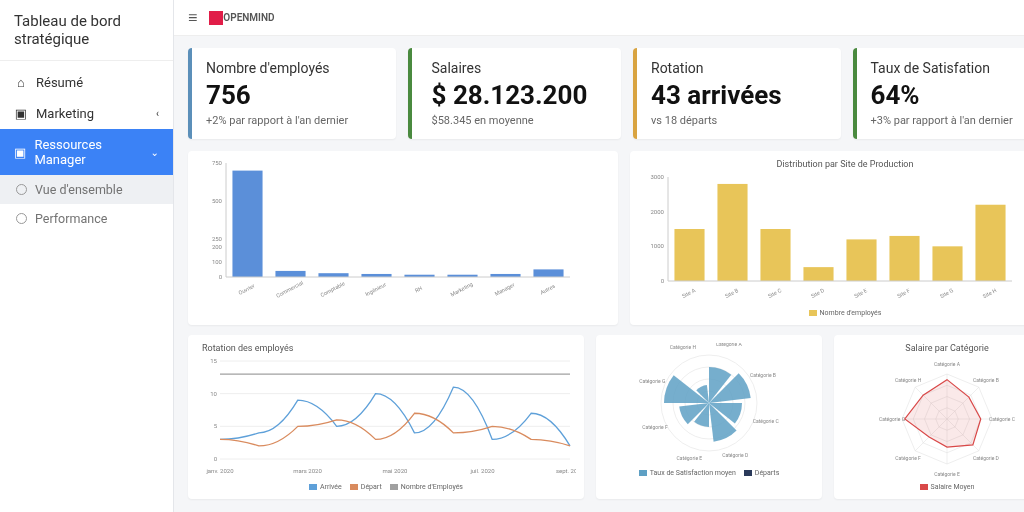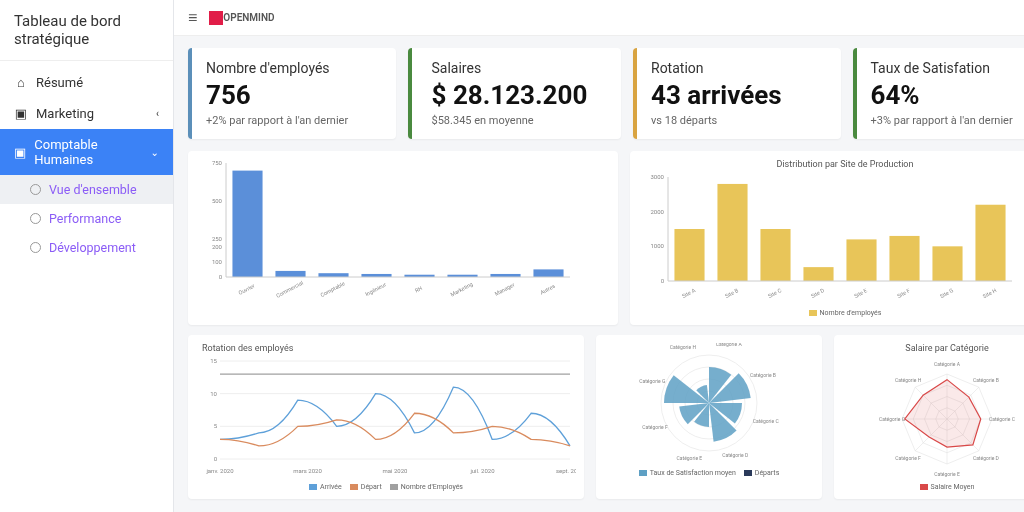--- a/index.html
+++ b/index.html
@@ -5,21 +5,21 @@
 * { box-sizing: border-box; margin: 0; padding: 0; }
 body { font-family: -apple-system, BlinkMacSystemFont, "Segoe UI", Roboto, sans-serif; background: #f5f6f8; color: #333; width: 1024px; height: 512px; overflow: hidden; }
 .app { display: flex; height: 100%; }
 .sidebar { width: 174px; background: #fff; border-right: 1px solid #e4e6ea; flex-shrink: 0; }
 .sidebar-title { padding: 12px 14px; font-size: 15px; color: #333; border-bottom: 1px solid #eee; }
 .nav { padding-top: 6px; }
 .nav-item { display: flex; align-items: center; padding: 8px 14px; font-size: 13px; color: #333; cursor: pointer; gap: 8px; position: relative; }
 .nav-item.active { background: #3b82f6; color: #fff; }
 .nav-item .chev { margin-left: auto; font-size: 10px; }
 .nav-icon { width: 14px; display: inline-flex; justify-content: center; }
-.sub-item { display: flex; align-items: center; padding: 7px 14px 7px 30px; font-size: 12.5px; color: #8b5cf6; cursor: pointer; gap: 8px; }
+.sub-item { display: flex; align-items: center; padding: 7px 14px 7px 16px; font-size: 12.5px; color: #737373; cursor: pointer; gap: 8px; }
 .sub-item.selected { background: #eef0f3; }
 .radio { width: 11px; height: 11px; border: 1.5px solid #999; border-radius: 50%; display: inline-block; }
 .main { flex: 1; display: flex; flex-direction: column; }
 .topbar { display: flex; align-items: center; padding: 8px 14px; background: #fff; gap: 12px; border-bottom: 1px solid #eee; }
 .hamburger { font-size: 16px; cursor: pointer; color: #555; }
 .logo { display: flex; align-items: center; font-size: 10px; font-weight: 600; color: #555; }
 .logo-box { width: 14px; height: 14px; background: #e11d48; }
 .content { padding: 12px 14px; flex: 1; overflow: hidden; }
 .cards { display: flex; gap: 12px; margin-bottom: 12px; }
 .card { flex: 1; background: #fff; border-radius: 4px; padding: 12px 14px; box-shadow: 0 1px 2px rgba(0,0,0,0.05); position: relative; border-left: 4px solid transparent; }
@@ -45,34 +45,30 @@
           <span class="nav-icon">⌂</span>
           <span>Résumé</span>
         </div>
         <div class="nav-item">
           <span class="nav-icon">▣</span>
           <span>Marketing</span>
           <span class="chev">‹</span>
         </div>
         <div class="nav-item active">
           <span class="nav-icon">▣</span>
-          <span>Comptable Humaines</span>
+          <span>Ressources Manager</span>
           <span class="chev">⌄</span>
         </div>
         <div class="sub-item selected">
           <span class="radio"></span>
           <span>Vue d'ensemble</span>
         </div>
         <div class="sub-item">
           <span class="radio"></span>
           <span>Performance</span>
-        </div>
-        <div class="sub-item">
-          <span class="radio"></span>
-          <span>Développement</span>
         </div>
       </nav>
   </aside>
   <main class="main">
     <div class="topbar">
       <span class="hamburger">≡</span>
       <span class="logo">
           <span class="logo-box"></span>
           <span>OPENMIND</span>
         </span>

